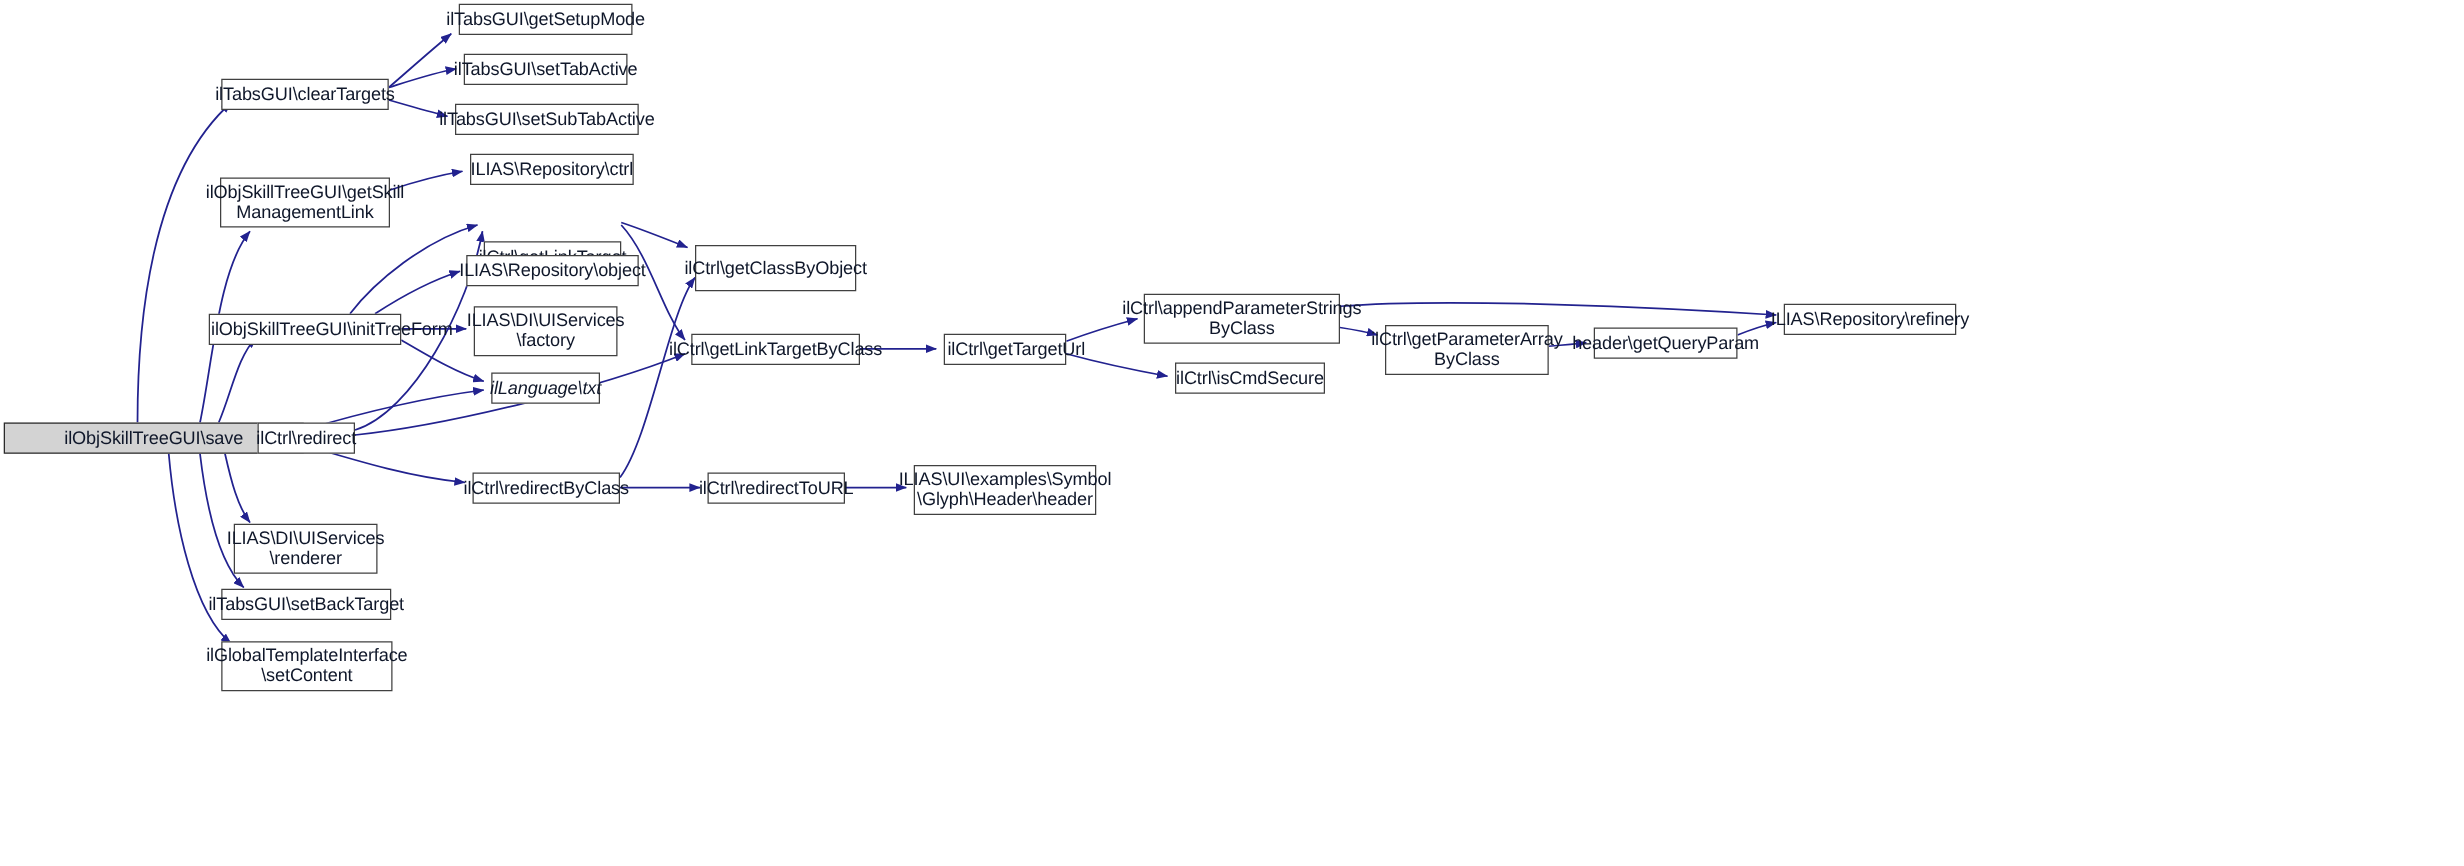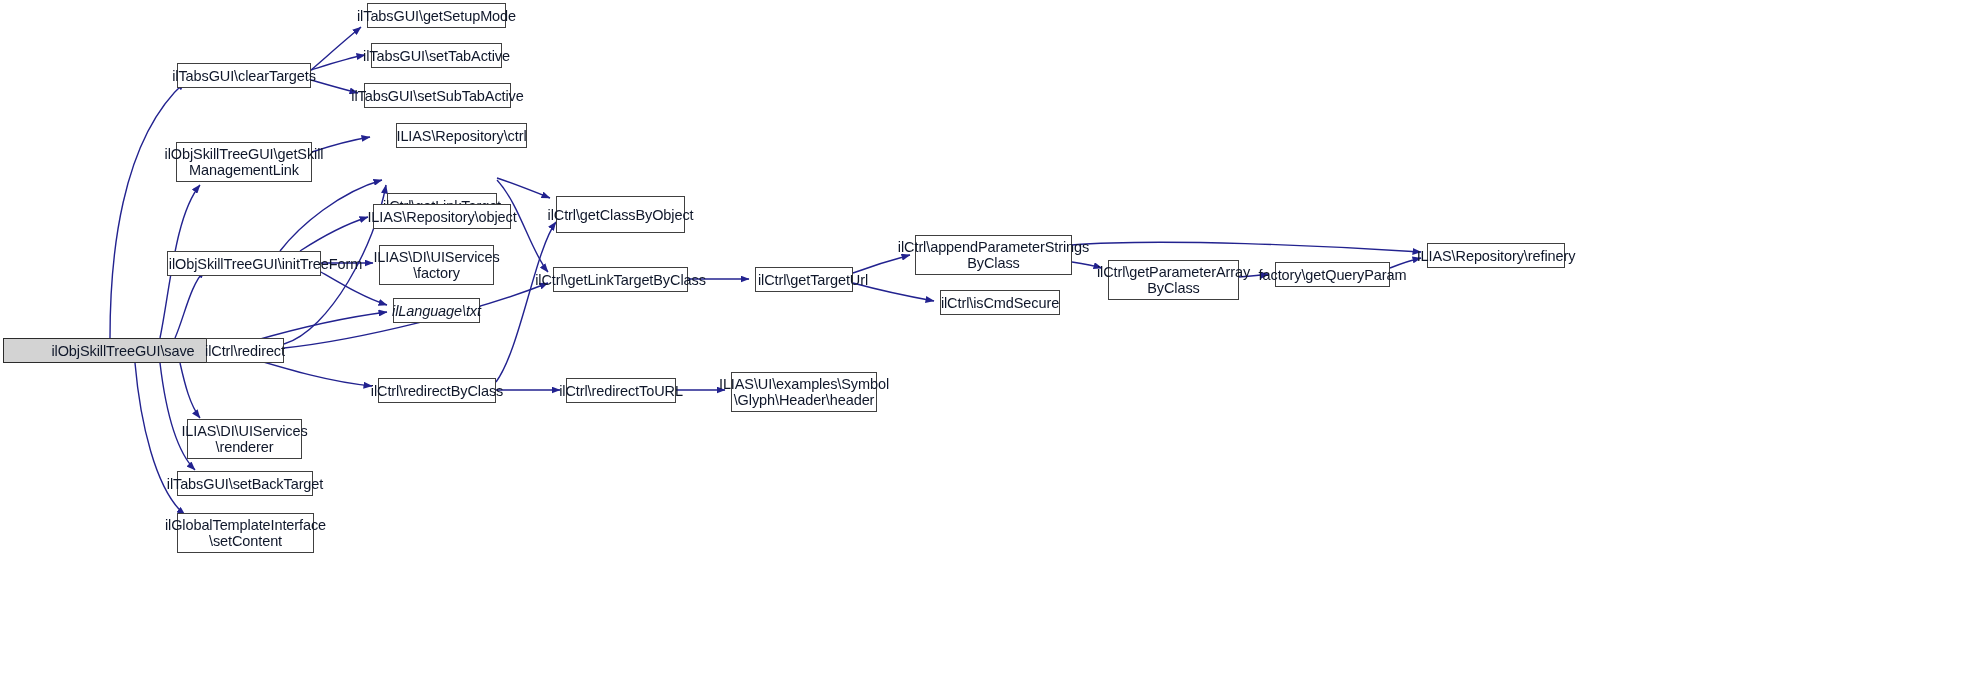--- a/index.html
+++ b/index.html
@@ -103,35 +103,35 @@
       <div class="node" style="left: 167px; top: 251px; width: 154px; height: 25px; padding-left: 43px;"><span class="node-label">ilObjSkillTreeGUI\initTreeForm</span></div>
       <div class="node" style="left: 206px; top: 338px; width: 78px; height: 25px;"><span class="node-label">ilCtrl\redirect</span></div>
       <div class="node" style="left: 187px; top: 419px; width: 115px; height: 40px;"><span class="node-label">ILIAS\DI\UIServices
 \renderer</span></div>
       <div class="node" style="left: 177px; top: 471px; width: 136px; height: 25px;"><span class="node-label">ilTabsGUI\setBackTarget</span></div>
       <div class="node" style="left: 177px; top: 513px; width: 137px; height: 40px;"><span class="node-label">ilGlobalTemplateInterface
 \setContent</span></div>
       <div class="node" style="left: 367px; top: 3px; width: 139px; height: 25px;"><span class="node-label">ilTabsGUI\getSetupMode</span></div>
       <div class="node" style="left: 371px; top: 43px; width: 131px; height: 25px;"><span class="node-label">ilTabsGUI\setTabActive</span></div>
       <div class="node" style="left: 364px; top: 83px; width: 147px; height: 25px;"><span class="node-label">ilTabsGUI\setSubTabActive</span></div>
-      <div class="node" style="left: 376px; top: 123px; width: 131px; height: 25px; margin-left: 20px;"><span class="node-label">ILIAS\Repository\ctrl</span></div>
+      <div class="node" style="left: 376px; top: 123px; width: 131px; height: 25px;"><span class="node-label">ILIAS\Repository\ctrl</span></div>
       <div class="node" style="left: 387px; top: 164px; width: 110px; height: 25px; margin-top: 29px;"><span class="node-label">ilCtrl\getLinkTarget</span></div>
       <div class="node" style="left: 373px; top: 204px; width: 138px; height: 25px;"><span class="node-label">ILIAS\Repository\object</span></div>
       <div class="node" style="left: 379px; top: 245px; width: 115px; height: 40px;"><span class="node-label">ILIAS\DI\UIServices
 \factory</span></div>
       <div class="node" style="left: 393px; top: 298px; width: 87px; height: 25px; font-style: italic;"><span class="node-label">ilLanguage\txt</span></div>
       <div class="node" style="left: 378px; top: 378px; width: 118px; height: 25px;"><span class="node-label">ilCtrl\redirectByClass</span></div>
       <div class="node" style="left: 556px; top: 196px; width: 129px; height: 37px;"><span class="node-label">ilCtrl\getClassByObject</span></div>
       <div class="node" style="left: 553px; top: 267px; width: 135px; height: 25px;"><span class="node-label">ilCtrl\getLinkTargetByClass</span></div>
       <div class="node" style="left: 566px; top: 378px; width: 110px; height: 25px;"><span class="node-label">ilCtrl\redirectToURL</span></div>
       <div class="node" style="left: 731px; top: 372px; width: 146px; height: 40px;"><span class="node-label">ILIAS\UI\examples\Symbol
 \Glyph\Header\header</span></div>
       <div class="node" style="left: 755px; top: 267px; width: 98px; height: 25px; padding-left: 18px;"><span class="node-label">ilCtrl\getTargetUrl</span></div>
       <div class="node" style="left: 915px; top: 235px; width: 157px; height: 40px;"><span class="node-label">ilCtrl\appendParameterStrings
 ByClass</span></div>
       <div class="node" style="left: 940px; top: 290px; width: 120px; height: 25px;"><span class="node-label">ilCtrl\isCmdSecure</span></div>
       <div class="node" style="left: 1108px; top: 260px; width: 131px; height: 40px;"><span class="node-label">ilCtrl\getParameterArray
 ByClass</span></div>
-      <div class="node" style="left: 1275px; top: 262px; width: 115px; height: 25px;"><span class="node-label">factory\getQueryParam</span></div>
+      <div class="node" style="left: 1275px; top: 262px; width: 115px; height: 25px;"><span class="node-label">header\getQueryParam</span></div>
       <div class="node" style="left: 1427px; top: 243px; width: 138px; height: 25px;"><span class="node-label">ILIAS\Repository\refinery</span></div>
     </div>
 
 </div>
 
 </body></html>

